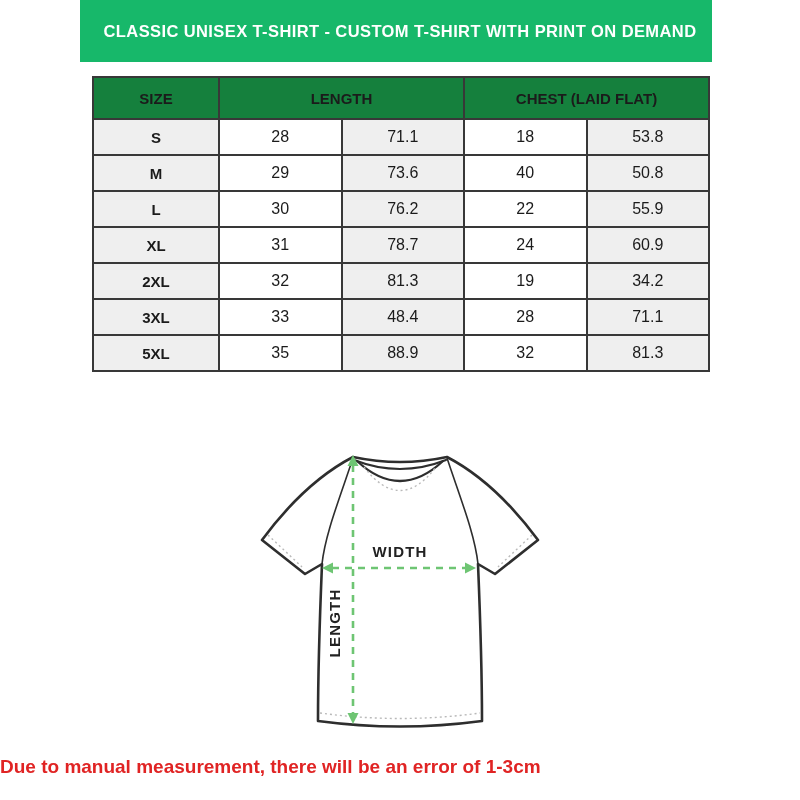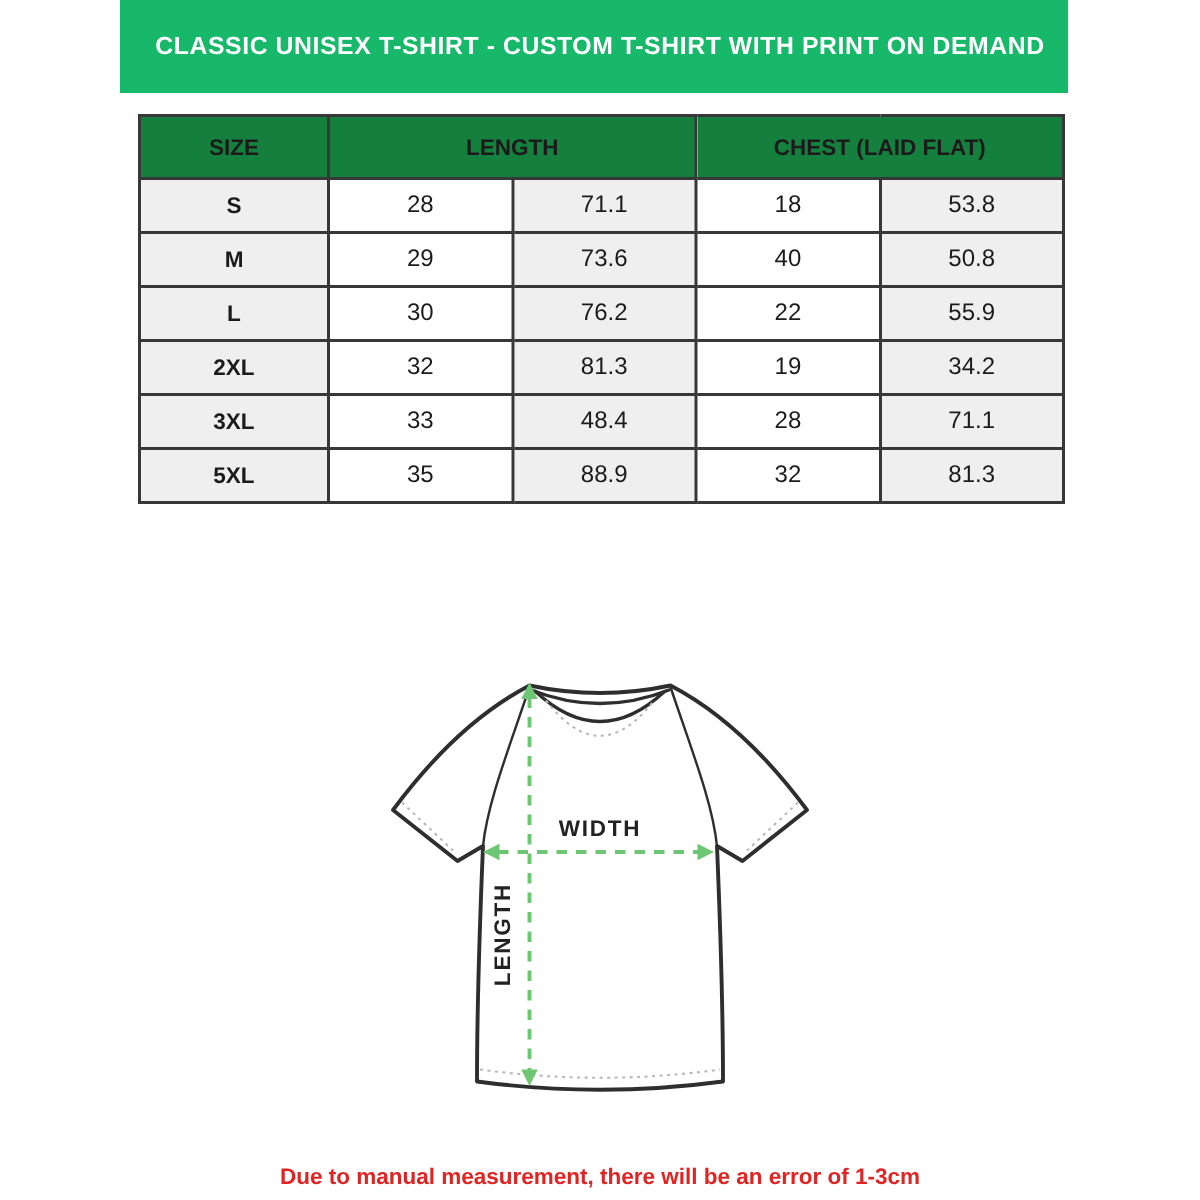--- a/index.html
+++ b/index.html
@@ -40,22 +40,22 @@
   .shirt-outline{fill:#ffffff;stroke:#2e2e2e;stroke-width:2.6;stroke-linejoin:round;}
   .shirt-line{fill:none;stroke:#2e2e2e;stroke-width:2.2;stroke-linecap:round;}
   .shirt-thin{fill:none;stroke:#2e2e2e;stroke-width:1.6;}
   .stitch{fill:none;stroke:#b9b9b9;stroke-width:1.4;stroke-dasharray:2 3;}
   .arrow-line{fill:none;stroke:var(--arrow-green,#6ec573);stroke-width:2.6;stroke-dasharray:7 6;}
   .arrow-head{fill:var(--arrow-green,#6ec573);}
   .dim-label{font-family:"Liberation Sans",sans-serif;font-size:15px;font-weight:bold;
     fill:#222222;letter-spacing:1.2px;}
   
   .footer-note{
-    position:absolute;left:0;top:776px;width:800px;text-align:center;
-    color:var(--note-red,#e02424);font-size:15px;font-weight:bold;
+    position:absolute;left:0;top:756px;width:800px;text-align:left;
+    color:var(--note-red,#e02424);font-size:19px;font-weight:bold;
   }
 </style>
 </head>
 <body>
 
 <div class="canvas">
 
   <header class="banner">
     <span>CLASSIC UNISEX T-SHIRT - CUSTOM T-SHIRT WITH PRINT ON DEMAND</span>
   </header>
@@ -89,20 +89,27 @@
         <td class="g">73.6</td>
         <td class="w">40</td>
         <td class="g">50.8</td>
       </tr>
       <tr>
         <th>L</th>
         <td class="w">30</td>
         <td class="g">76.2</td>
         <td class="w">22</td>
         <td class="g">55.9</td>
+      </tr>
+      <tr>
+        <th>XL</th>
+        <td class="w">31</td>
+        <td class="g">78.7</td>
+        <td class="w">24</td>
+        <td class="g">60.9</td>
       </tr>
       <tr>
         <th>2XL</th>
         <td class="w">32</td>
         <td class="g">81.3</td>
         <td class="w">19</td>
         <td class="g">34.2</td>
       </tr>
       <tr>
         <th>3XL</th>

